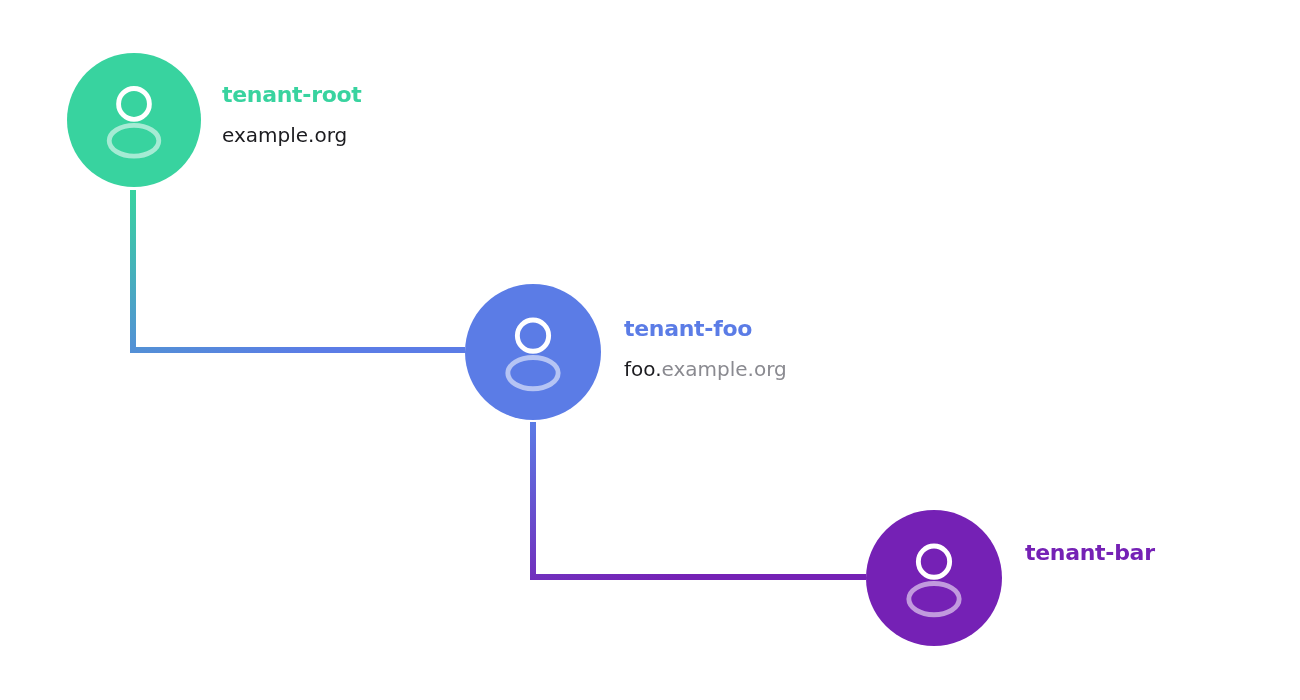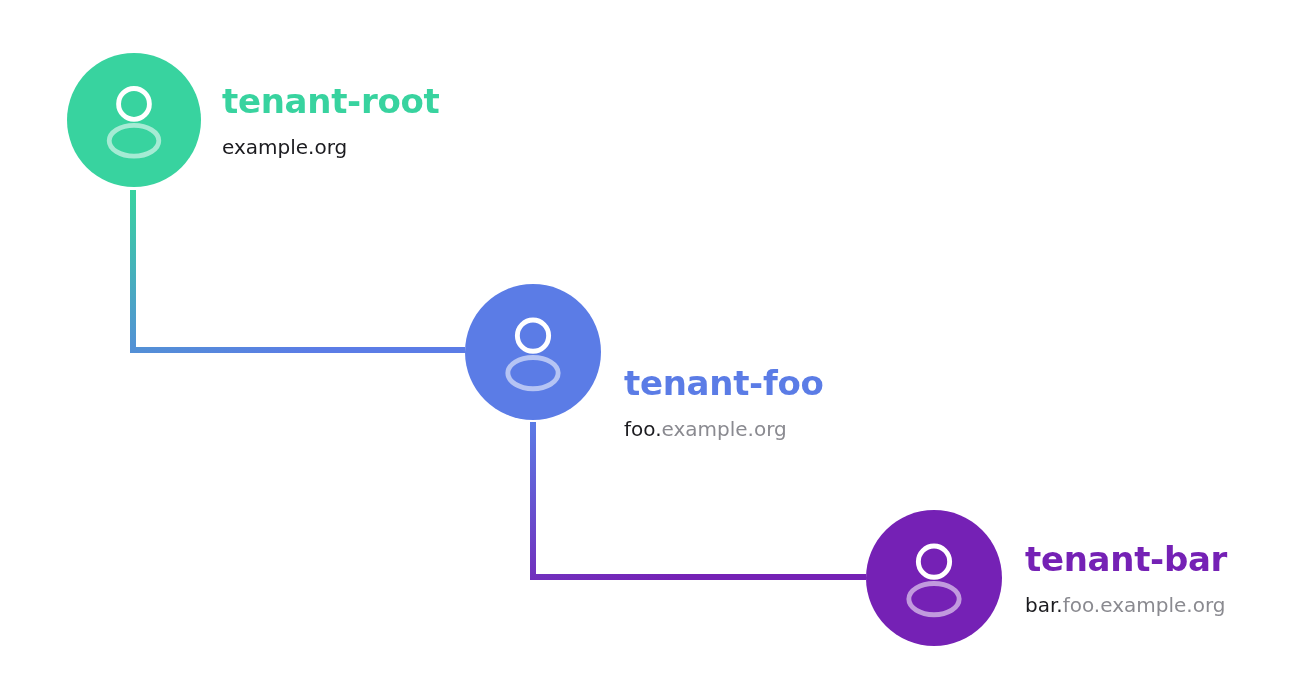--- a/index.html
+++ b/index.html
@@ -34,21 +34,21 @@
   }
   .node-avatar svg {
     display: block;
     width: 100%;
     height: 100%;
   }
   .node-text {
     position: absolute;
   }
   .node-title {
-    font-size: 34px;
+    font-size: 22px;
     font-weight: bold;
     letter-spacing: -0.3px;
     line-height: 1;
     white-space: nowrap;
   }
   .node-domain {
     font-size: 20px;
     font-weight: normal;
     line-height: 1;
     white-space: nowrap;
@@ -98,37 +98,34 @@
   </div>
 
   <div class="node" style="left:0;top:0;width:1300px;height:700px;pointer-events:none;">
     <div class="node-avatar" id="avatar-1" style="pointer-events: auto; left: 465px; top: 284px; width: 136px; height: 136px;">
       <svg viewBox="0 0 100 100">
         <circle cx="50" cy="50" r="50" fill="#5b7ce6"></circle>
         <circle cx="50" cy="38" r="11.5" fill="none" stroke="#ffffff" stroke-width="3.6"></circle>
         <ellipse cx="50" cy="65.5" rx="18.5" ry="11.5" fill="none" stroke="#ffffff" stroke-opacity="0.55" stroke-width="3.6"></ellipse>
       </svg>
     </div>
-    <div class="node-text" id="text-1" style="pointer-events: auto; left: 624px; top: 318px; margin-top: 48px;">
+    <div class="node-text" id="text-1" style="pointer-events: auto; left: 624px; top: 318px;">
       <div class="node-title" style="color: rgb(91, 124, 230);">tenant-foo</div>
       <div class="node-domain">
         <span class="domain-prefix">foo.</span><span class="domain-suffix">example.org</span>
       </div>
     </div>
   </div>
 
   <div class="node" style="left:0;top:0;width:1300px;height:700px;pointer-events:none;">
     <div class="node-avatar" id="avatar-2" style="pointer-events: auto; left: 866px; top: 510px; width: 136px; height: 136px;">
       <svg viewBox="0 0 100 100">
         <circle cx="50" cy="50" r="50" fill="#7521b5"></circle>
         <circle cx="50" cy="38" r="11.5" fill="none" stroke="#ffffff" stroke-width="3.6"></circle>
         <ellipse cx="50" cy="65.5" rx="18.5" ry="11.5" fill="none" stroke="#ffffff" stroke-opacity="0.55" stroke-width="3.6"></ellipse>
       </svg>
     </div>
     <div class="node-text" id="text-2" style="pointer-events: auto; left: 1025px; top: 542px;">
       <div class="node-title" style="color: rgb(117, 33, 181);">tenant-bar</div>
-      <div class="node-domain">
-        <span class="domain-prefix">bar.</span><span class="domain-suffix">foo.example.org</span>
-      </div>
     </div>
   </div>
 
 </div>
 
 </body></html>

